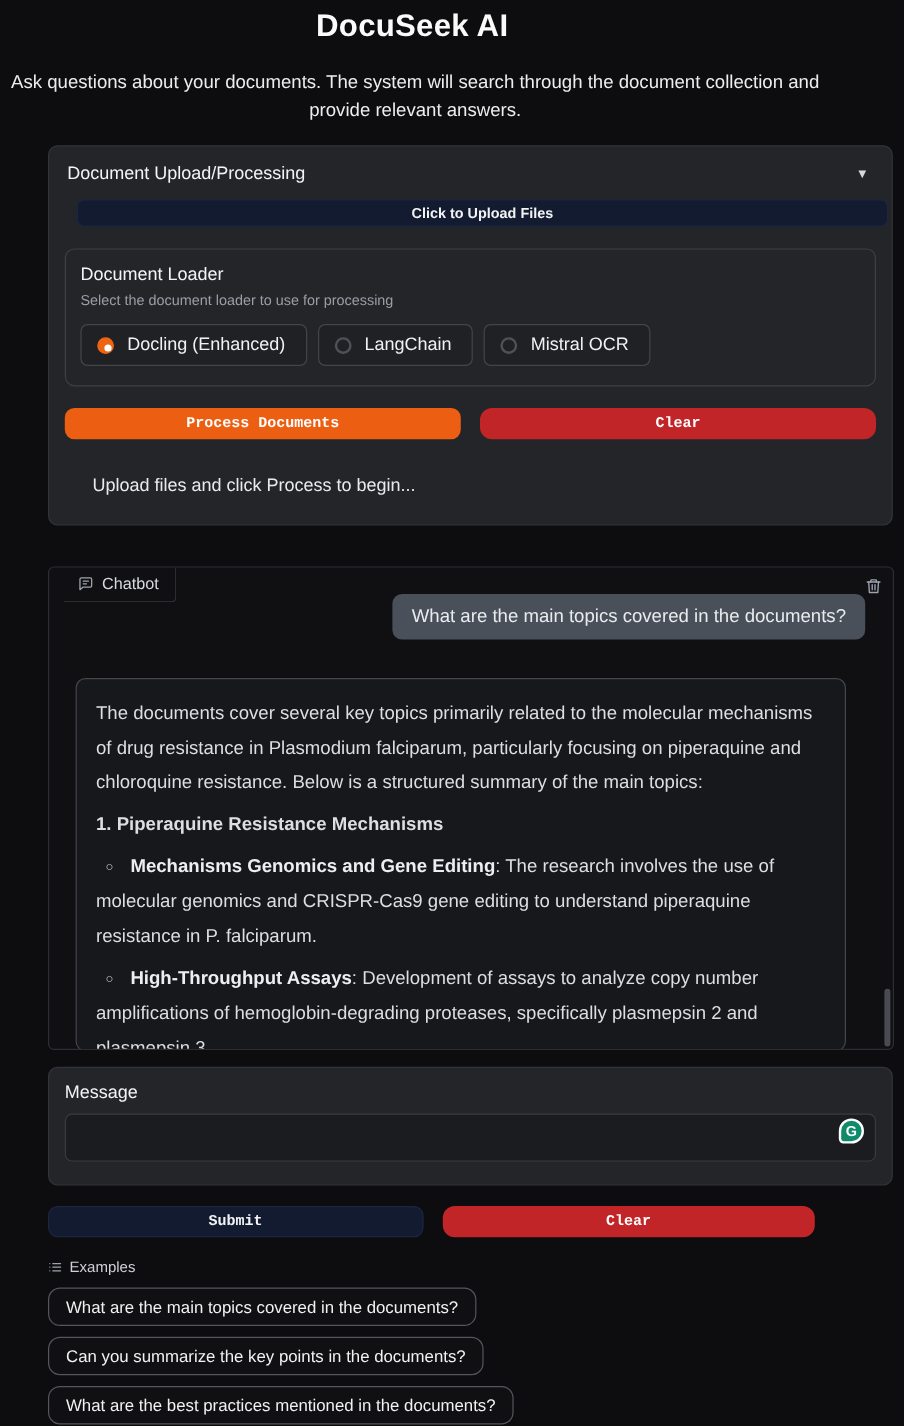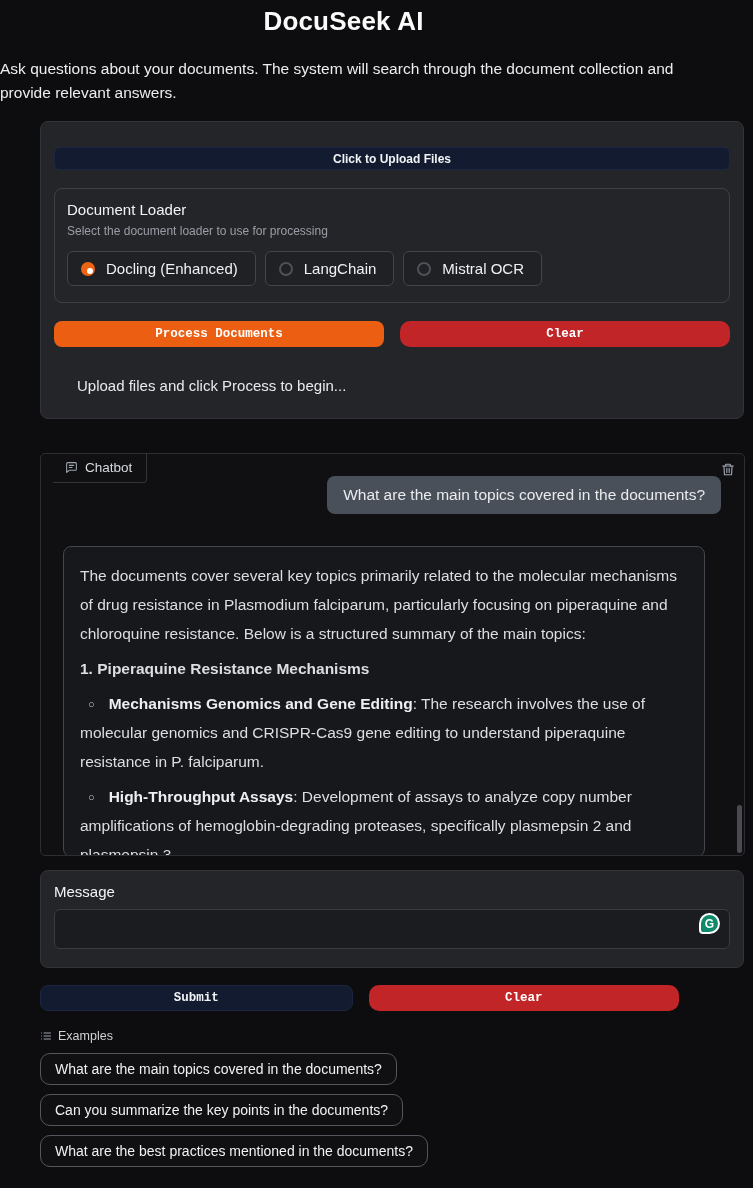--- a/index.html
+++ b/index.html
@@ -10,21 +10,21 @@
     color: #f0f1f3;
   }
   .page { width: 687px; height: 1188px; position: relative; }
 
   
   .app-title {
     text-align: center; font-size: 26px; font-weight: 700;
     padding-top: 6px; color: #fafafa; letter-spacing: 0.2px;
   }
   .app-desc {
-    margin: 20px auto 12px; width: 692px; text-align: left;
+    margin: 20px auto 12px; width: 692px; text-align: center;
     font-size: 15.5px; line-height: 1.55; color: #ededf0;
   }
 
   
   .panel {
     margin-left: 40px; width: 704px;
     background: #242529; border: 1px solid #333439; border-radius: 8px;
   }
 
   
@@ -33,20 +33,21 @@
     display: flex; justify-content: space-between; align-items: center;
     padding: 2px 2px 0 2px; cursor: pointer;
   }
   .accordion-title { font-size: 15px; color: #f4f4f6; }
   .accordion-arrow { font-size: 11px; color: #d8d8dc; padding-right: 4px; }
   .upload-btn {
     display: block; width: 100%; margin-top: 13px; height: 23px;
     background: #131b30; border: 1px solid #1d2640; border-radius: 6px;
     color: #f2f3f5; font-size: 12px; font-weight: 600; cursor: pointer;
     font-family: "Liberation Sans", sans-serif;
+    margin-left: 10px;
   }
   .loader-box {
     margin-top: 18px; border: 1px solid #3f4046; border-radius: 8px;
     padding: 12px 12px 16px;
   }
   .loader-label { font-size: 15px; color: #f4f4f6; }
   .loader-info { font-size: 12px; color: #9a9ea6; margin-top: 6px; }
   .radio-row { display: flex; gap: 9px; margin-top: 13px; }
   .radio-item {
     display: flex; align-items: center; gap: 11px;
@@ -156,20 +157,24 @@
 </style>
 </head>
 <body>
 
 <div class="page">
 
   <h1 class="app-title">DocuSeek AI</h1>
   <p class="app-desc">Ask questions about your documents. The system will search through the document collection and provide relevant answers.</p>
 
   <div class="panel upload-panel">
+    <div class="accordion-head">
+      <span class="accordion-title">Document Upload/Processing</span>
+      <span class="accordion-arrow">▼</span>
+    </div>
 
     <button class="upload-btn">Click to Upload Files</button>
 
     <div class="loader-box">
       <div class="loader-label">Document Loader</div>
       <div class="loader-info">Select the document loader to use for processing</div>
       <div class="radio-row">
         <div class="radio-item selected">
           <span class="radio-circle"></span>
           <span class="radio-text">Docling (Enhanced)</span>

